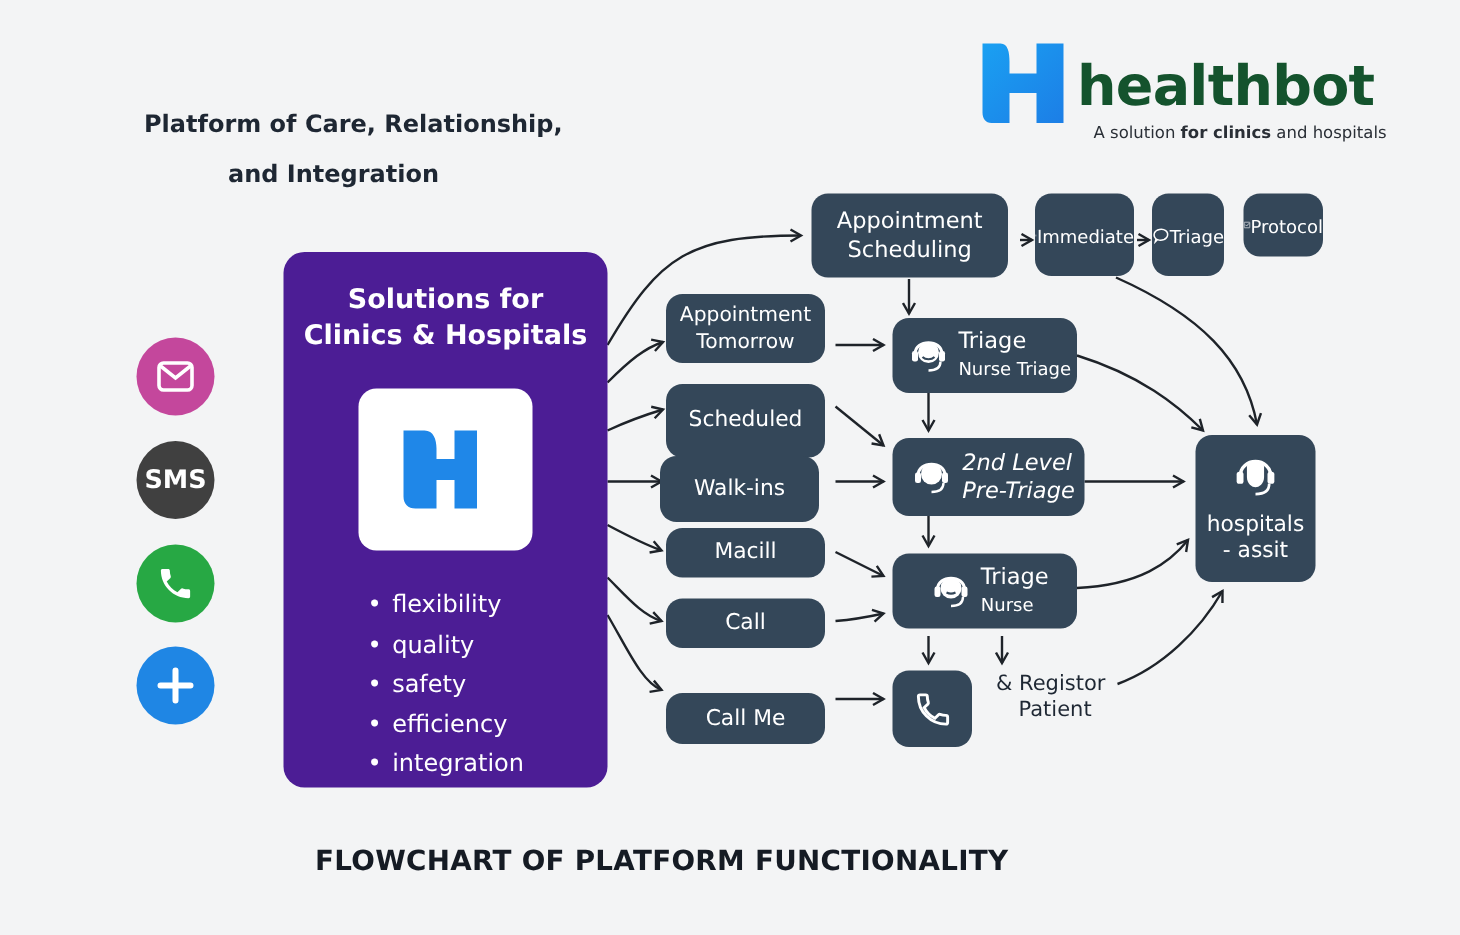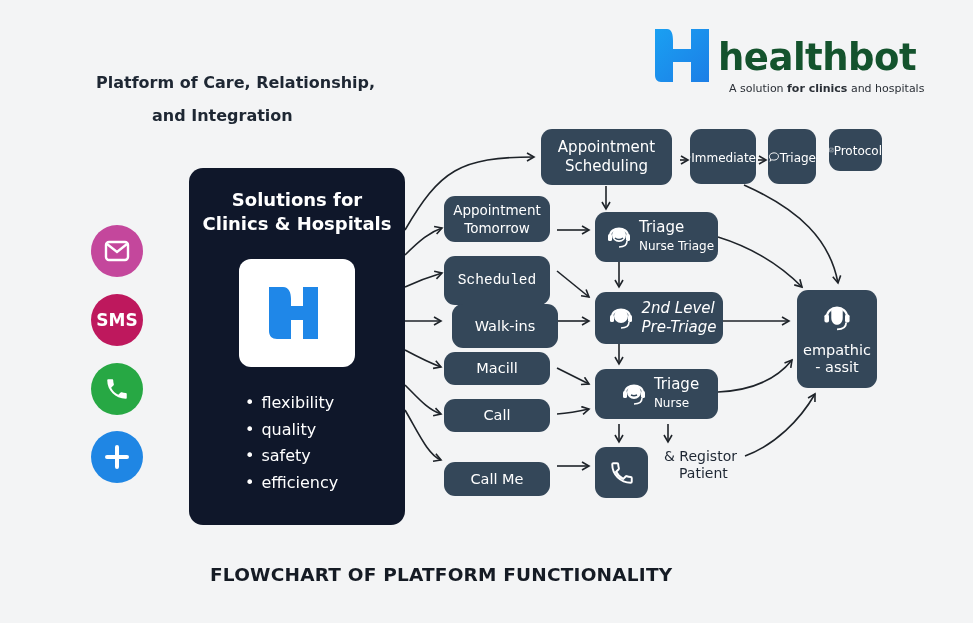--- a/index.html
+++ b/index.html
@@ -10,25 +10,25 @@
   .title { left: 96px; top: 66px; width: 470px; font-size: 16px; font-weight: bold; line-height: 33px; color: #1e2733; }
   .title .l2 { display: block; padding-left: 56px; }
 
   .logo-mark { left: 653px; top: 27px; width: 58px; height: 57px; }
   .logo-word { left: 718px; top: 36px; font-size: 37px; font-weight: bold; color: #14532d; letter-spacing: -0.5px; }
   .logo-tag { left: 729px; top: 82px; font-size: 11px; color: #2a2f36; }
   .logo-tag b { font-weight: bold; }
 
   .channel { width: 52px; height: 52px; border-radius: 50%; left: 91px; display: flex; align-items: center; justify-content: center; color: #fff; }
   .ch-email { top: 225px; background: #c4479c; }
-  .ch-sms { top: 294px; background: #be185d; font-weight: bold; font-size: 17px; }
+  .ch-sms { top: 294px; background: #404040; font-weight: bold; font-size: 17px; }
   .ch-phone { top: 363px; background: #27a844; }
   .ch-plus { top: 431px; background: #1f86e4; }
 
-  .main-panel { left: 189px; top: 168px; width: 216px; height: 357px; background: #0f172a; border-radius: 14px; color: #fff; }
+  .main-panel { left: 189px; top: 168px; width: 216px; height: 357px; background: #4c1d95; border-radius: 14px; color: #fff; }
   .main-panel .ptitle { position: absolute; top: 20px; left: 0; width: 100%; text-align: center; font-size: 18px; font-weight: bold; line-height: 24px; }
   .main-panel .hbox { position: absolute; left: 50px; top: 91px; width: 116px; height: 108px; background: #fff; border-radius: 12px; }
   .main-panel ul { position: absolute; left: 56px; top: 222px; list-style: none; font-size: 16px; line-height: 26.5px; }
   .main-panel li::before { content: "•"; margin-right: 7px; }
 
   .node { background: #344759; color: #fff; border-radius: 11px; display: flex; align-items: center; justify-content: center; text-align: center; font-size: 14.5px; line-height: 19px; }
   .node.small { font-size: 12px; }
   .node .nicon { display: block; }
   .node .sub { font-size: 12px; display: block; }
   .triage { justify-content: center; padding-left: 8px; }
@@ -122,39 +122,40 @@
   <div class="hbox">
     <svg width="116" height="108" viewBox="0 0 116 108">
       <path d="M30,28 H44 C50,28 52,34 52,40 V47 H64 V28 H79 V80 H64 V61 H52 V80 H38 C33,80 30,77 30,72 Z" fill="#1f87e8"></path>
     </svg>
   </div>
   <ul>
     <li>flexibility</li>
     <li>quality</li>
     <li>safety</li>
     <li>efficiency</li>
+    <li>integration</li>
   </ul>
 </div>
 
 <div class="abs node" style="left:541px;top:129px;width:131px;height:56px;font-size:15px;">
   <div>
       <div>Appointment</div>
       <div>Scheduling</div>
     </div>
 </div>
 <div class="abs node" style="left:444px;top:196px;width:106px;height:46px;font-size:13.5px;line-height:18px;">
   <div>
       <div>Appointment</div>
       <div>Tomorrow</div>
     </div>
 </div>
-<div class="abs node" style="left:444px;top:256px;width:106px;height:49px;font-family:Liberation Mono, monospace;">
+<div class="abs node" style="left:444px;top:256px;width:106px;height:49px;">
     <span>Scheduled</span>
   </div>
-<div class="abs node" style="left:452px;top:304px;width:106px;height:44px;justify-content:center;">
+<div class="abs node" style="left:440px;top:304px;width:106px;height:44px;justify-content:center;">
     <span>Walk-ins</span>
   </div>
 <div class="abs node" style="left:444px;top:352px;width:106px;height:33px;">
     <span>Macill</span>
   </div>
 <div class="abs node" style="left:444px;top:399px;width:106px;height:33px;">
     <span>Call</span>
   </div>
 <div class="abs node" style="left:444px;top:462px;width:106px;height:34px;">
     <span>Call Me</span>
@@ -235,17 +236,17 @@
 </div>
 
 <div class="abs node" style="left:797px;top:290px;width:80px;height:98px;flex-direction:column;font-size:14.5px;line-height:17px;">
   <svg width="28" height="32" viewBox="0 0 24 28" style="margin-bottom:8px;">
       <path d="M7,8 C7,4 17,4 17,8 V14 C17,18 14,20 12,20 C10,20 7,18 7,14 Z" fill="#fff"></path>
       <path d="M3,14 C3,2 21,2 21,14" fill="none" stroke="#fff" stroke-width="2"></path>
       <rect x="1" y="11" width="4" height="7" rx="1.5" fill="#fff"></rect>
       <rect x="19" y="11" width="4" height="7" rx="1.5" fill="#fff"></rect>
       <path d="M20,18 C20,23 16,24 12,24" fill="none" stroke="#fff" stroke-width="1.6"></path>
     </svg>
-  <span>empathic</span>
+  <span>hospitals</span>
   <span>- assit</span>
 </div>
 
 <div class="abs footer-title">FLOWCHART OF PLATFORM FUNCTIONALITY</div>
 
 </body></html>

